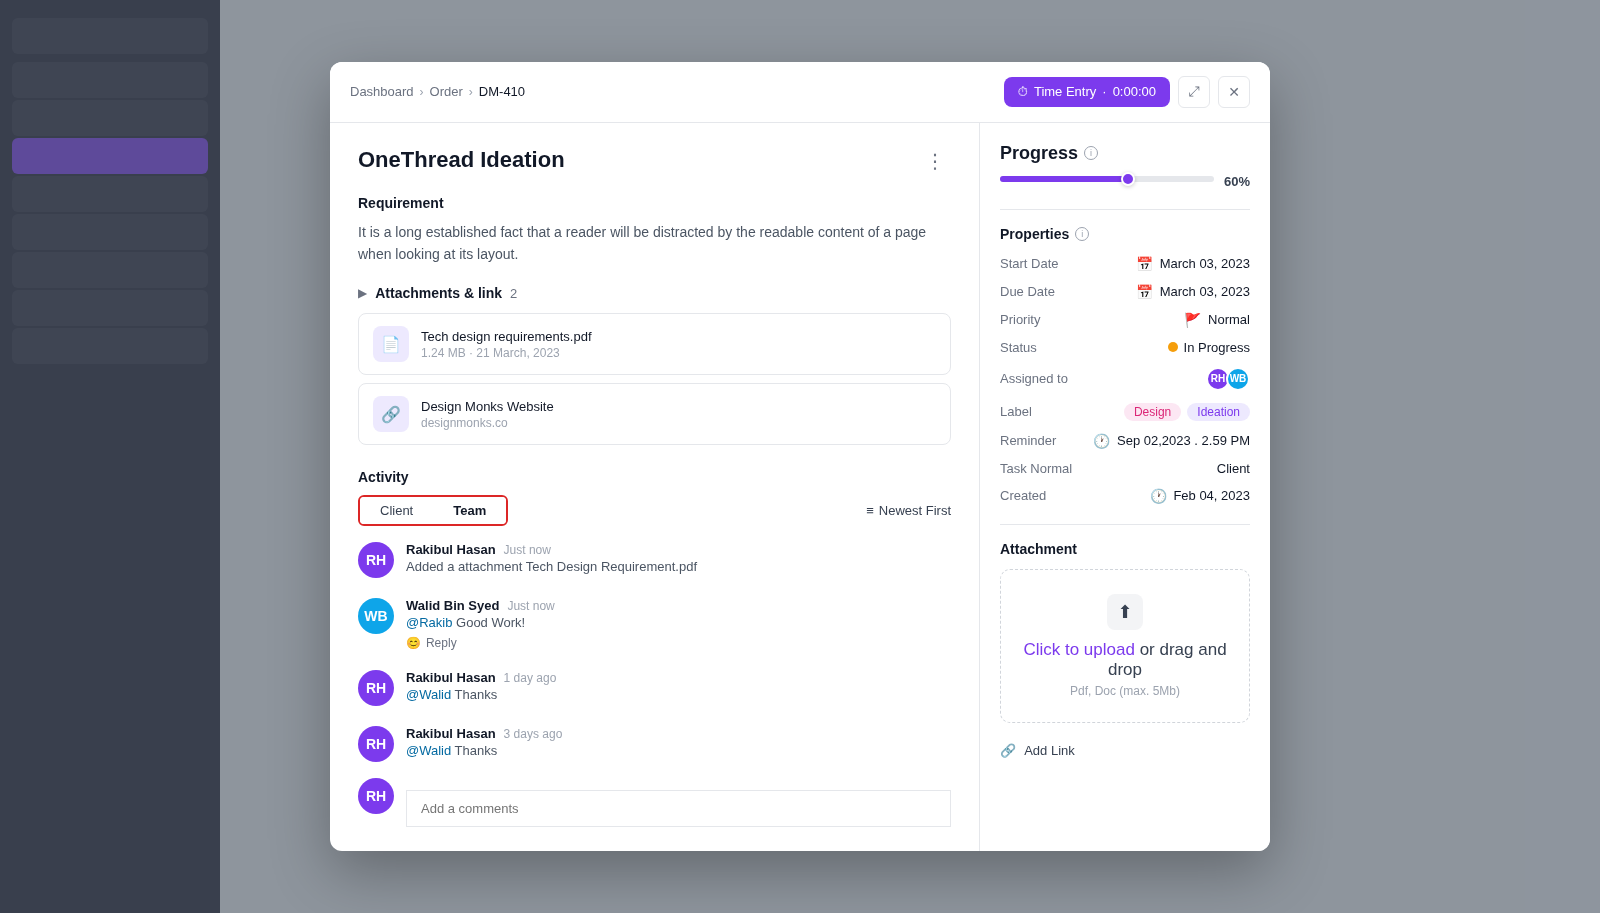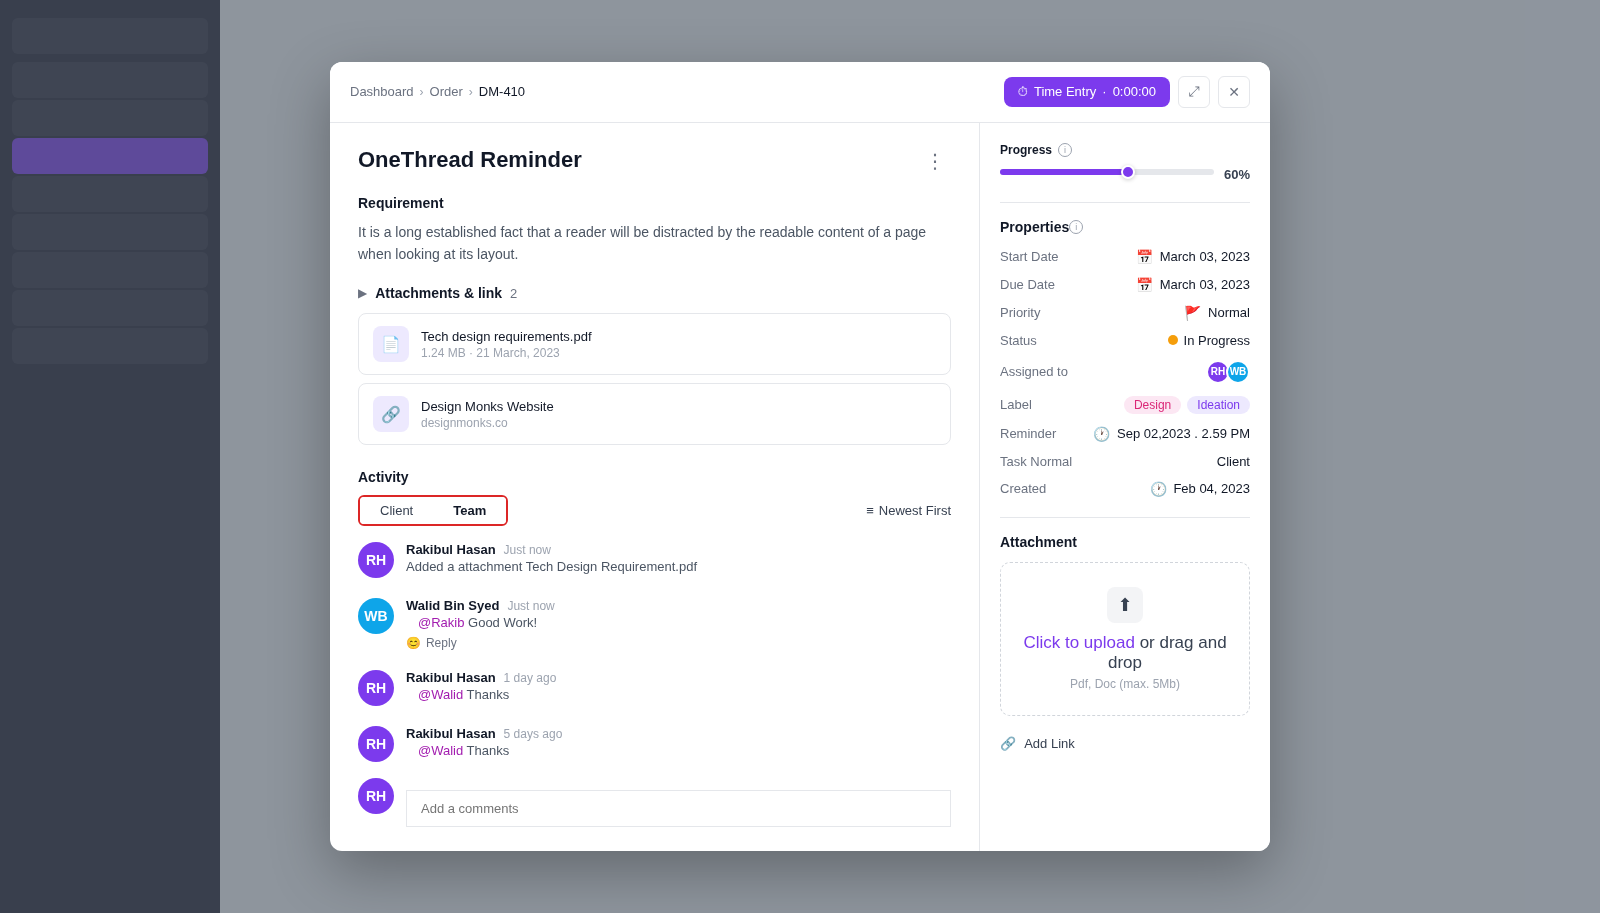--- a/index.html
+++ b/index.html
@@ -290,23 +290,22 @@
     }
     .activity-time {
       font-size: 12px;
       color: #9ca3af;
     }
     .activity-text {
       font-size: 13px;
       color: #4b5563;
     }
     .activity-text .mention {
-      color: #a21caf;
+      color: #0369a1;
       font-weight: 500;
-      margin-left: 12px;
     }
     .reply-btn {
       display: flex;
       align-items: center;
       gap: 5px;
       margin-top: 6px;
       font-size: 12px;
       color: #6b7280;
       background: none;
       border: none;
@@ -334,21 +333,21 @@
 
     
     .progress-section { margin-bottom: 20px; }
     .progress-header {
       display: flex;
       align-items: center;
       gap: 6px;
       margin-bottom: 10px;
     }
     .progress-label {
-      font-size: 12px;
+      font-size: 18px;
       font-weight: 600;
       color: #111827;
     }
     .progress-track {
       position: relative;
       height: 6px;
       background: #e5e7eb;
       border-radius: 999px;
       margin-bottom: 4px;
     }
@@ -378,21 +377,21 @@
       display: flex;
       align-items: center;
       gap: 10px;
     }
 
     
     .properties-section { margin-bottom: 20px; }
     .properties-header {
       display: flex;
       align-items: center;
-      gap: 0;
+      gap: 6px;
       margin-bottom: 14px;
     }
     .properties-label {
       font-size: 14px;
       font-weight: 600;
       color: #111827;
     }
     .prop-row {
       display: flex;
       align-items: center;
@@ -559,21 +558,21 @@
         <button class="icon-btn">
           <span>✕</span>
         </button>
       </div>
     </div>
 
     <div class="modal-body">
 
       <div class="modal-left">
         <div class="task-title-row">
-          <h1 class="task-title">OneThread Reminder</h1>
+          <h1 class="task-title">OneThread Ideation</h1>
           <button class="more-btn">⋮</button>
         </div>
 
         <div class="section-title">Requirement</div>
         <p class="description-text">It is a long established fact that a reader will be distracted by the readable content of a page when looking at its layout.</p>
 
         <div class="attachments-header">
           <span class="chevron-icon">▶</span>
           <span class="attachments-label">Attachments &amp; link</span>
           <span class="attachments-count">2</span>
@@ -650,21 +649,21 @@
                   <span class="mention">@Walid</span> Thanks
                 </div>
               </div>
             </div>
 
             <div class="activity-item">
               <div class="avatar rh">RH</div>
               <div class="activity-content">
                 <div class="activity-header">
                   <span class="activity-name">Rakibul Hasan</span>
-                  <span class="activity-time">5 days ago</span>
+                  <span class="activity-time">3 days ago</span>
                 </div>
                 <div class="activity-text">
                   <span class="mention">@Walid</span> Thanks
                 </div>
               </div>
             </div>
 
           </div>
 
           <div class="activity-item" style="margin-top:16px;">

